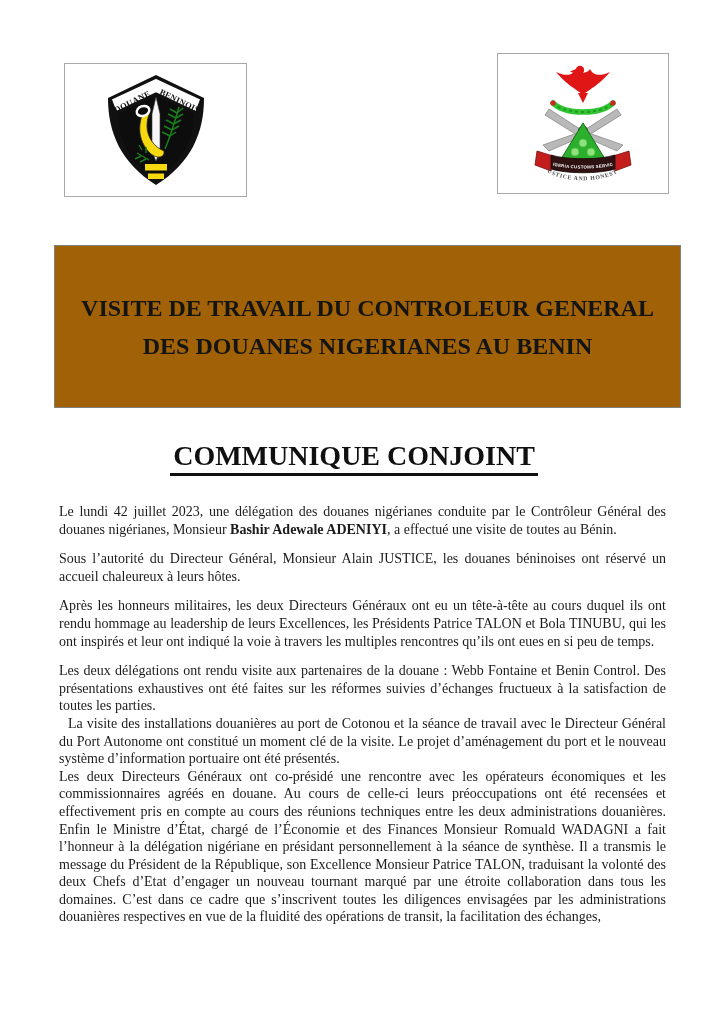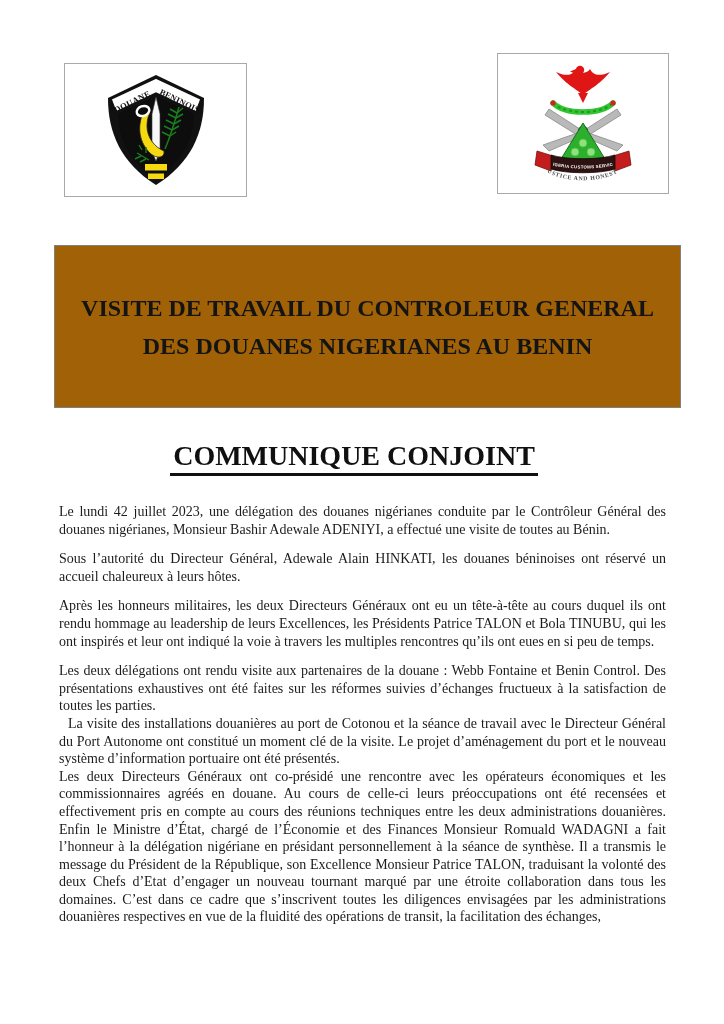--- a/index.html
+++ b/index.html
@@ -30,21 +30,21 @@
     border-bottom:3px solid #101010; padding:0 3px 1px 3px; line-height:32px;
   }
 
   .body-text {
     position:absolute; left:59px; top:503px; width:607px;
     font-size:14px; line-height:17.6px; text-align:justify; color:#1b1b1b;
   }
   .body-text p { margin:0; }
   .body-text p.gap { margin-bottom:12px; }
   .body-text p.indent { text-indent:9px; }
-  .body-text b { font-weight:normal; }
+  .body-text b { font-weight:bold; }
 
   svg { display:block; }
 </style>
 </head>
 <body>
 
 <div class="page">
 
   <div class="logo-box benin">
     <svg width="110" height="122" viewBox="0 0 110 122" xmlns="http://www.w3.org/2000/svg">
@@ -138,20 +138,20 @@
   <div class="title-banner">
     <div class="title-text">VISITE DE TRAVAIL DU CONTROLEUR GENERAL DES DOUANES NIGERIANES AU BENIN</div>
   </div>
 
   <div class="heading-wrap">
     <span class="heading-text">COMMUNIQUE CONJOINT</span>
   </div>
 
   <div class="body-text">
     <p class="gap"><span>Le lundi 42 juillet 2023, une délégation des douanes nigérianes conduite par le Contrôleur Général des douanes nigérianes, Monsieur </span><b>Bashir Adewale ADENIYI</b><span>, a effectué une visite de toutes au Bénin.</span></p>
-    <p class="gap">Sous l’autorité du Directeur Général, Adewale Alain HINKATI, les douanes béninoises ont réservé un accueil chaleureux à leurs hôtes.</p>
+    <p class="gap">Sous l’autorité du Directeur Général, Monsieur Alain JUSTICE, les douanes béninoises ont réservé un accueil chaleureux à leurs hôtes.</p>
     <p class="gap">Après les honneurs militaires, les deux Directeurs Généraux ont eu un tête-à-tête au cours duquel ils ont rendu hommage au leadership de leurs Excellences, les Présidents Patrice TALON et Bola TINUBU, qui les ont inspirés et leur ont indiqué la voie à travers les multiples rencontres qu’ils ont eues en si peu de temps.</p>
     <p>Les deux délégations ont rendu visite aux partenaires de la douane : Webb Fontaine et Benin Control. Des présentations exhaustives ont été faites sur les réformes suivies d’échanges fructueux à la satisfaction de toutes les parties.</p>
     <p class="indent">La visite des installations douanières au port de Cotonou et la séance de travail avec le Directeur Général du Port Autonome ont constitué un moment clé de la visite. Le projet d’aménagement du port et le nouveau système d’information portuaire ont été présentés.</p>
     <p>Les deux Directeurs Généraux ont co-présidé une rencontre avec les opérateurs économiques et les commissionnaires agréés en douane. Au cours de celle-ci leurs préoccupations ont été recensées et effectivement pris en compte au cours des réunions techniques entre les deux administrations douanières. Enfin le Ministre d’État, chargé de l’Économie et des Finances Monsieur Romuald WADAGNI a fait l’honneur à la délégation nigériane en présidant personnellement à la séance de synthèse. Il a transmis le message du Président de la République, son Excellence Monsieur Patrice TALON, traduisant la volonté des deux Chefs d’Etat d’engager un nouveau tournant marqué par une étroite collaboration dans tous les domaines. C’est dans ce cadre que s’inscrivent toutes les diligences envisagées par les administrations douanières respectives en vue de la fluidité des opérations de transit, la facilitation des échanges,</p>
   </div>
 
 </div>
 
 </body></html>

